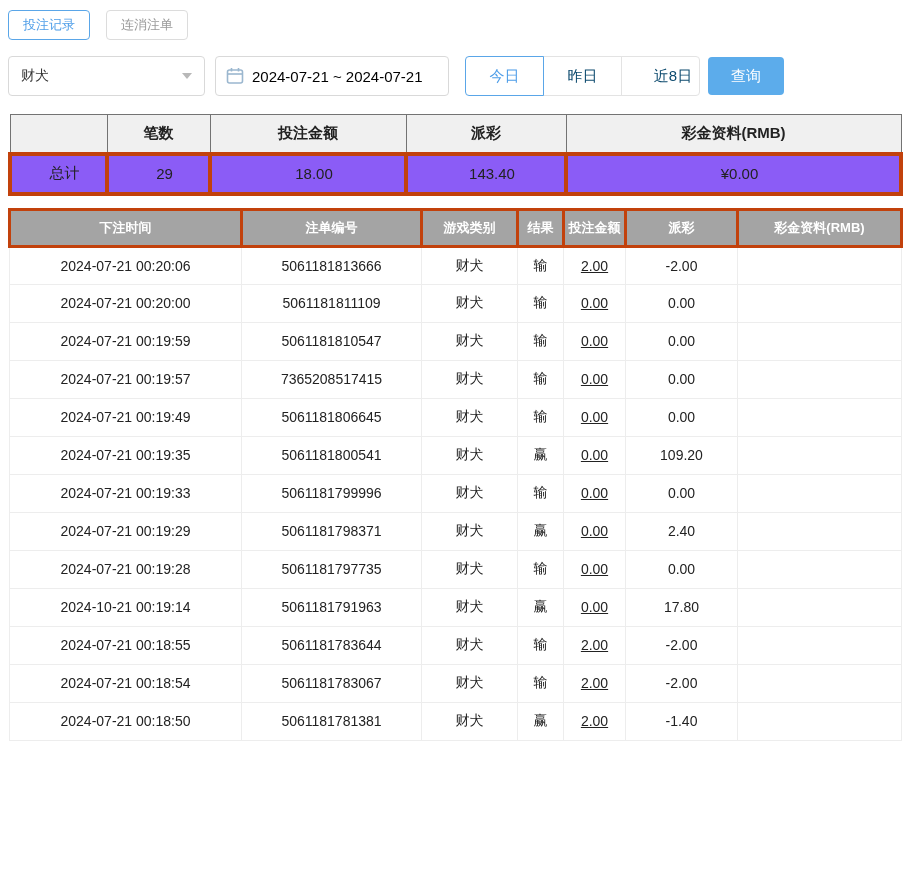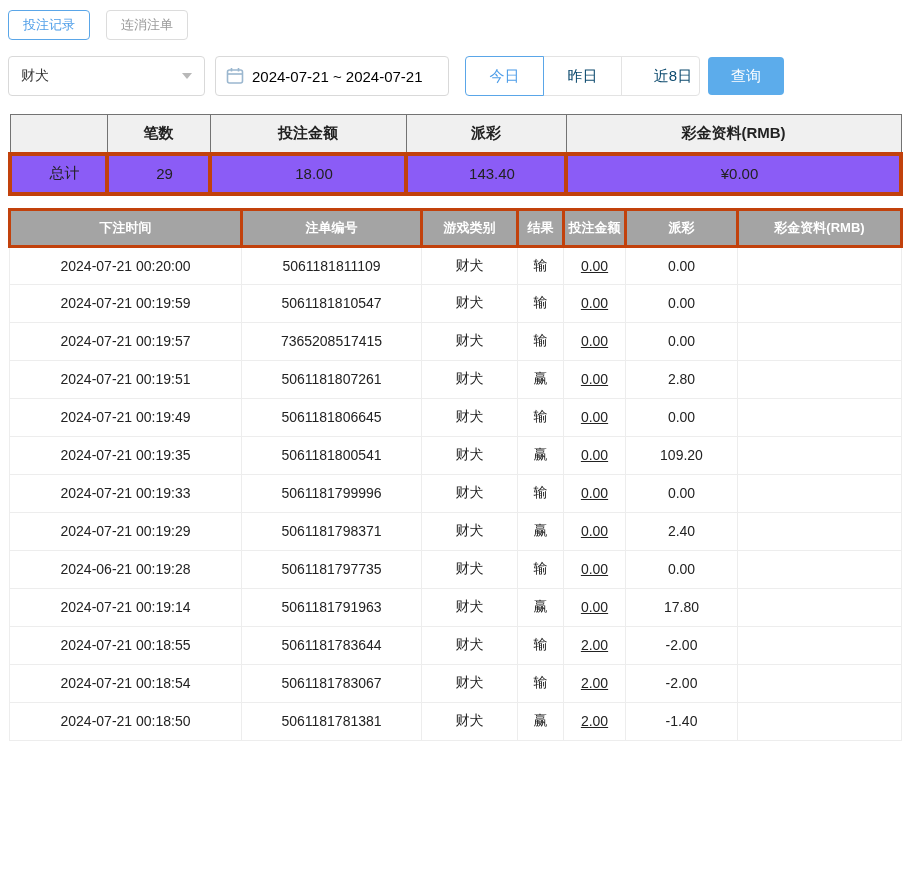--- a/index.html
+++ b/index.html
@@ -169,20 +169,29 @@
         <th>注单编号</th>
         <th>游戏类别</th>
         <th>结果</th>
         <th>投注金额</th>
         <th>派彩</th>
         <th>彩金资料(RMB)</th>
       </tr>
     </thead>
     <tbody id="records-body">
         <tr>
+          <td>2024-07-21 00:20:06</td>
+          <td>5061181813666</td>
+          <td>财犬</td>
+          <td>输</td>
+          <td class="bet-link">2.00</td>
+          <td class="payout-neg">-2.00</td>
+          <td></td>
+        </tr>
+        <tr>
           <td>2024-07-21 00:20:00</td>
           <td>5061181811109</td>
           <td>财犬</td>
           <td>输</td>
           <td class="bet-link">0.00</td>
           <td>0.00</td>
           <td></td>
         </tr>
         <tr>
           <td>2024-07-21 00:19:59</td>
@@ -196,29 +205,20 @@
         <tr>
           <td>2024-07-21 00:19:57</td>
           <td>7365208517415</td>
           <td>财犬</td>
           <td>输</td>
           <td class="bet-link">0.00</td>
           <td>0.00</td>
           <td></td>
         </tr>
         <tr>
-          <td>2024-07-21 00:19:51</td>
-          <td>5061181807261</td>
-          <td>财犬</td>
-          <td>赢</td>
-          <td class="bet-link">0.00</td>
-          <td>2.80</td>
-          <td></td>
-        </tr>
-        <tr>
           <td>2024-07-21 00:19:49</td>
           <td>5061181806645</td>
           <td>财犬</td>
           <td>输</td>
           <td class="bet-link">0.00</td>
           <td>0.00</td>
           <td></td>
         </tr>
         <tr>
           <td>2024-07-21 00:19:35</td>
@@ -241,30 +241,30 @@
         <tr>
           <td>2024-07-21 00:19:29</td>
           <td>5061181798371</td>
           <td>财犬</td>
           <td>赢</td>
           <td class="bet-link">0.00</td>
           <td>2.40</td>
           <td></td>
         </tr>
         <tr>
-          <td>2024-06-21 00:19:28</td>
+          <td>2024-07-21 00:19:28</td>
           <td>5061181797735</td>
           <td>财犬</td>
           <td>输</td>
           <td class="bet-link">0.00</td>
           <td>0.00</td>
           <td></td>
         </tr>
         <tr>
-          <td>2024-07-21 00:19:14</td>
+          <td>2024-10-21 00:19:14</td>
           <td>5061181791963</td>
           <td>财犬</td>
           <td>赢</td>
           <td class="bet-link">0.00</td>
           <td>17.80</td>
           <td></td>
         </tr>
         <tr>
           <td>2024-07-21 00:18:55</td>
           <td>5061181783644</td>

